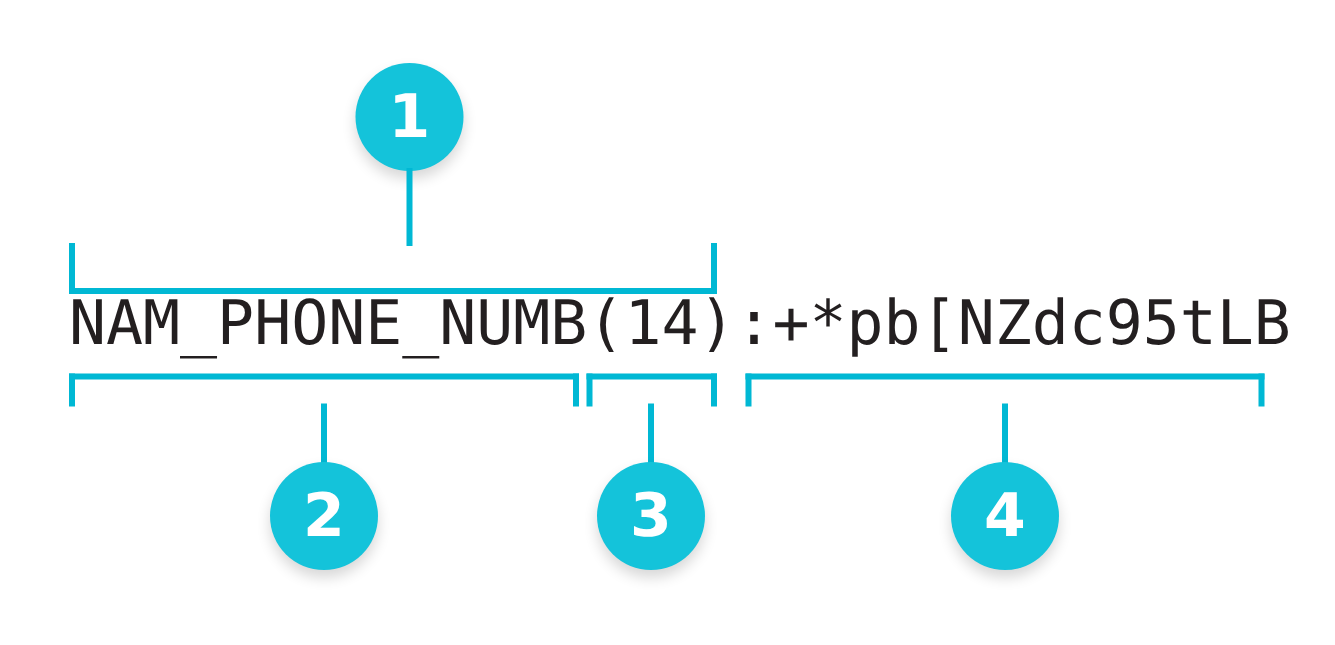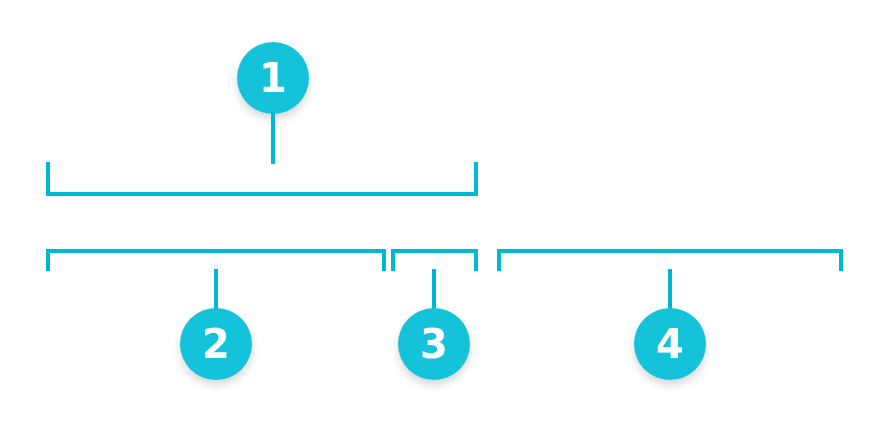--- a/index.html
+++ b/index.html
@@ -75,20 +75,21 @@
 <body>
 
 <div id="stage">
 
   <div class="bubble" style="left:237px; top:42px;">1</div>
 
   <div class="stem" style="left:271px; top:112px; height:52px;"></div>
 
   <div class="bracket down" style="left:46px; top:162px; width:432px; height:34px;"></div>
 
+  <div class="code-line">NAM_PHONE_NUMB(14):+*pb[NZdc95tLB</div>
 
   <div class="bracket up" style="left:46px; top:249px; width:340px; height:22px;"></div>
 
   <div class="stem" style="left:214px; top:269px; height:48px;"></div>
 
   <div class="bubble" style="left:180px; top:308px;">2</div>
 
   <div class="bracket up" style="left:391px; top:249px; width:87px; height:22px;"></div>
 
   <div class="stem" style="left:432px; top:269px; height:48px;"></div>

